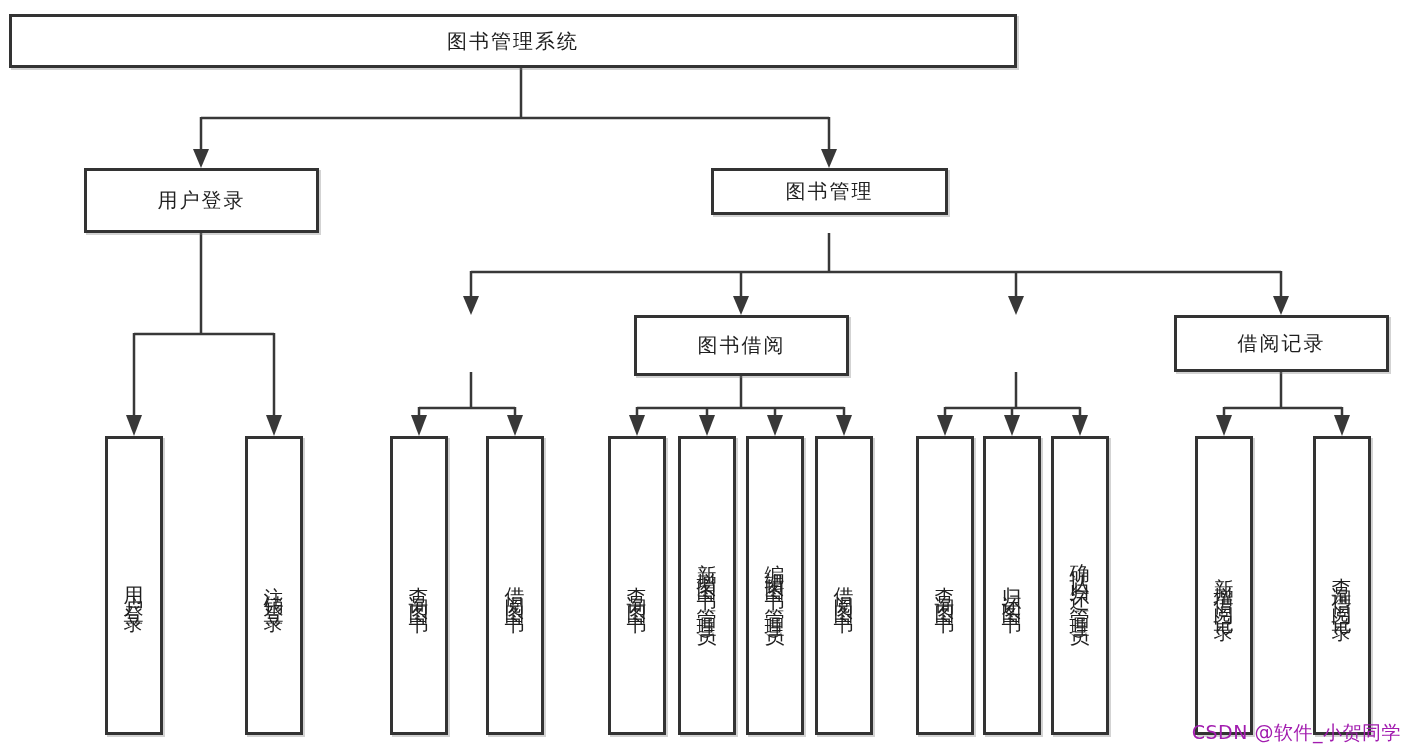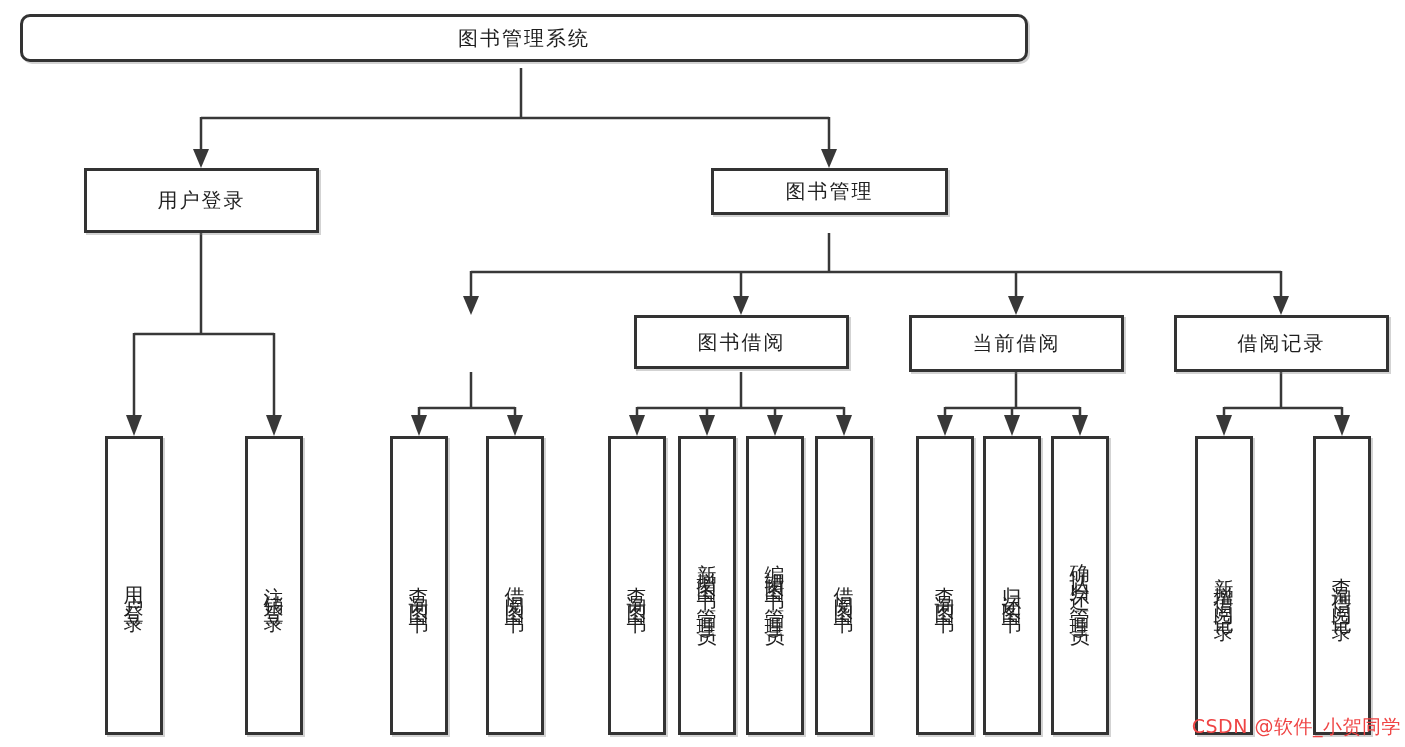--- a/index.html
+++ b/index.html
@@ -12,22 +12,22 @@
     display:flex;align-items:center;justify-content:center;
     box-shadow:2px 2px 0 rgba(130,130,130,0.35);
     font-size:20px;letter-spacing:2px;white-space:nowrap;
   }
   .vnode{
     writing-mode:vertical-rl;text-orientation:mixed;
     font-size:20px;letter-spacing:9px;line-height:1;
     padding-top:6px;
   }
   .watermark{
-    position:absolute;right:4px;bottom:7px;
-    font-size:19px;color:#ef4444;letter-spacing:0.5px;white-space:nowrap;
+    position:absolute;right:4px;bottom:1px;
+    font-size:19px;color:#a21caf;letter-spacing:0.5px;white-space:nowrap;
   }
 </style>
 </head>
 <body>
 
 <div id="stage">
 
   <svg id="connectors" width="1405" height="747" viewBox="0 0 1405 747" xmlns="http://www.w3.org/2000/svg">
     <g stroke="#383838" stroke-width="2.5" fill="none">
 
@@ -61,27 +61,26 @@
       <polygon points="767,415 783,415 775,436"></polygon>
       <polygon points="836,415 852,415 844,436"></polygon>
       <polygon points="937,415 953,415 945,436"></polygon>
       <polygon points="1004,415 1020,415 1012,436"></polygon>
       <polygon points="1072,415 1088,415 1080,436"></polygon>
       <polygon points="1216,415 1232,415 1224,436"></polygon>
       <polygon points="1334,415 1350,415 1342,436"></polygon>
     </g>
   </svg>
 
-  <div class="node" style="left:20px;top:14px;width:1008px;height:48px;border-radius:10px;">图书管理系统</div>
+  <div class="node" style="left:9px;top:14px;width:1008px;height:54px;">图书管理系统</div>
 
   <div class="node" style="left:84px;top:168px;width:235px;height:65px;">用户登录</div>
   <div class="node" style="left:711px;top:168px;width:237px;height:47px;">图书管理</div>
 
-  <div class="node" style="left:634px;top:315px;width:215px;height:54px;">图书借阅</div>
-  <div class="node" style="left:909px;top:315px;width:215px;height:57px;">当前借阅</div>
+  <div class="node" style="left:634px;top:315px;width:215px;height:61px;">图书借阅</div>
   <div class="node" style="left:1174px;top:315px;width:215px;height:57px;">借阅记录</div>
 
   <div class="node vnode" style="left:105px;top:436px;width:58px;height:299px;">用户登录</div>
   <div class="node vnode" style="left:245px;top:436px;width:58px;height:299px;">注销登录</div>
 
   <div class="node vnode" style="left:390px;top:436px;width:58px;height:299px;">查询图书</div>
   <div class="node vnode" style="left:486px;top:436px;width:58px;height:299px;">借阅图书</div>
 
   <div class="node vnode" style="left:608px;top:436px;width:58px;height:299px;">查询图书</div>
   <div class="node vnode" style="left:678px;top:436px;width:58px;height:299px;">新增图书（管理员）</div>

